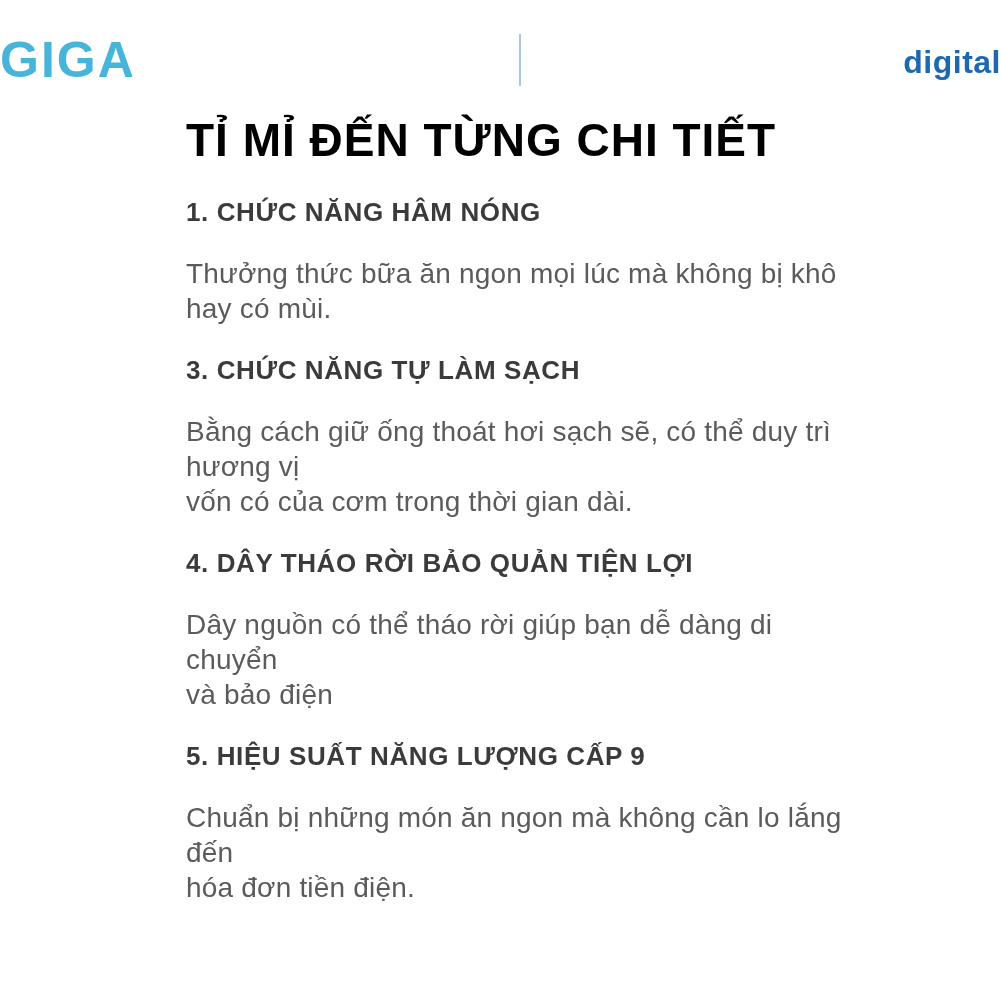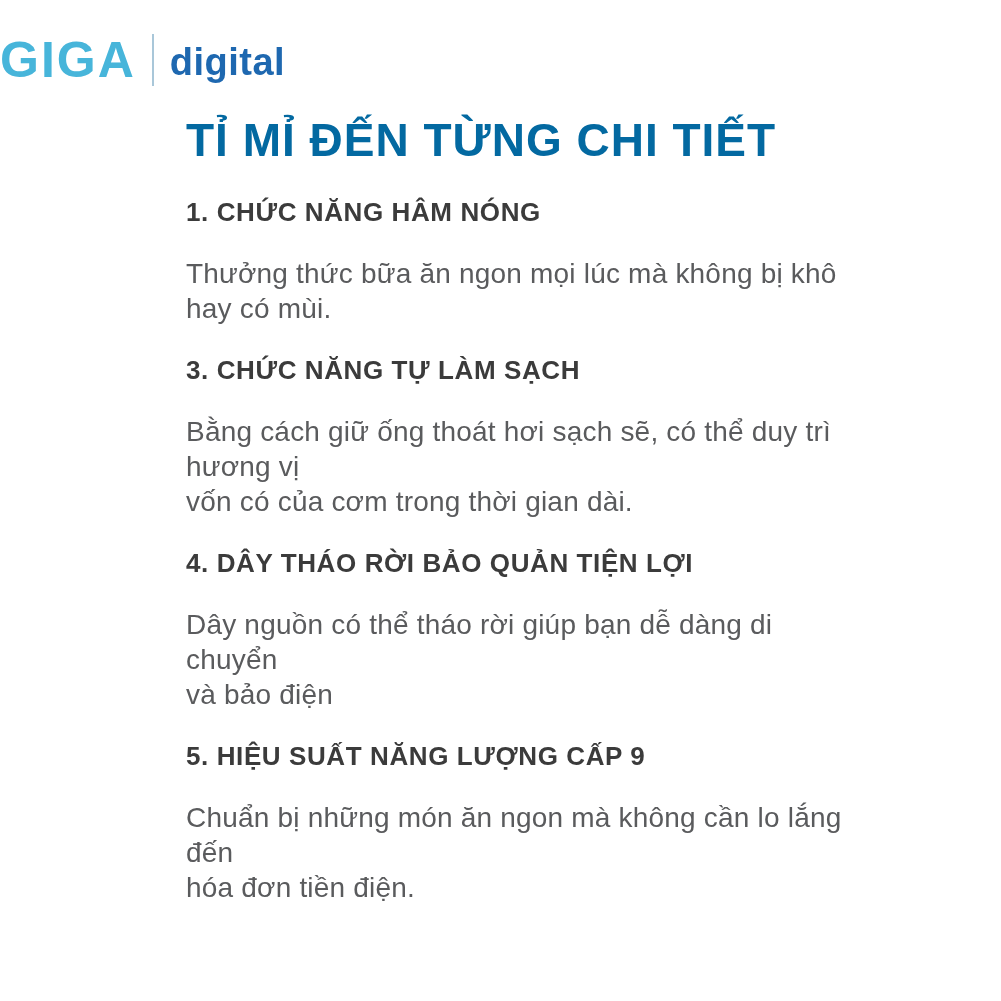--- a/index.html
+++ b/index.html
@@ -14,56 +14,56 @@
     width: 1001px;
     height: 1001px;
     background: #ffffff;
     position: relative;
   }
   
   .logo {
     padding-top: 30px;
     display: flex;
     align-items: center;
-    justify-content: flex-start;
+    justify-content: space-between;
     gap: 16px;
     height: 90px;
   }
   .logo-giga {
     font-size: 50px;
     font-weight: 700;
     letter-spacing: 2px;
     color: #47b5da;
     line-height: 1;
   }
   .logo-divider {
     width: 2px;
     height: 52px;
     background: #a9c7d9;
     display: inline-block;
   }
   .logo-digital {
-    font-size: 38px;
+    font-size: 32px;
     font-weight: 700;
     letter-spacing: 0.5px;
     color: #1e68b0;
     line-height: 1;
     padding-top: 4px;
   }
   
   .content {
     padding-left: 186px;
     padding-right: 130px;
   }
   .title {
     margin-top: 22px;
     font-size: 46px;
     font-weight: 700;
     letter-spacing: 1px;
-    color: #0369a1;
+    color: #000000;
     line-height: 56px;
   }
   .feature h2 {
     margin-top: 28px;
     font-size: 26px;
     font-weight: 700;
     letter-spacing: 0.6px;
     color: #3b3b3b;
     line-height: 32px;
   }

